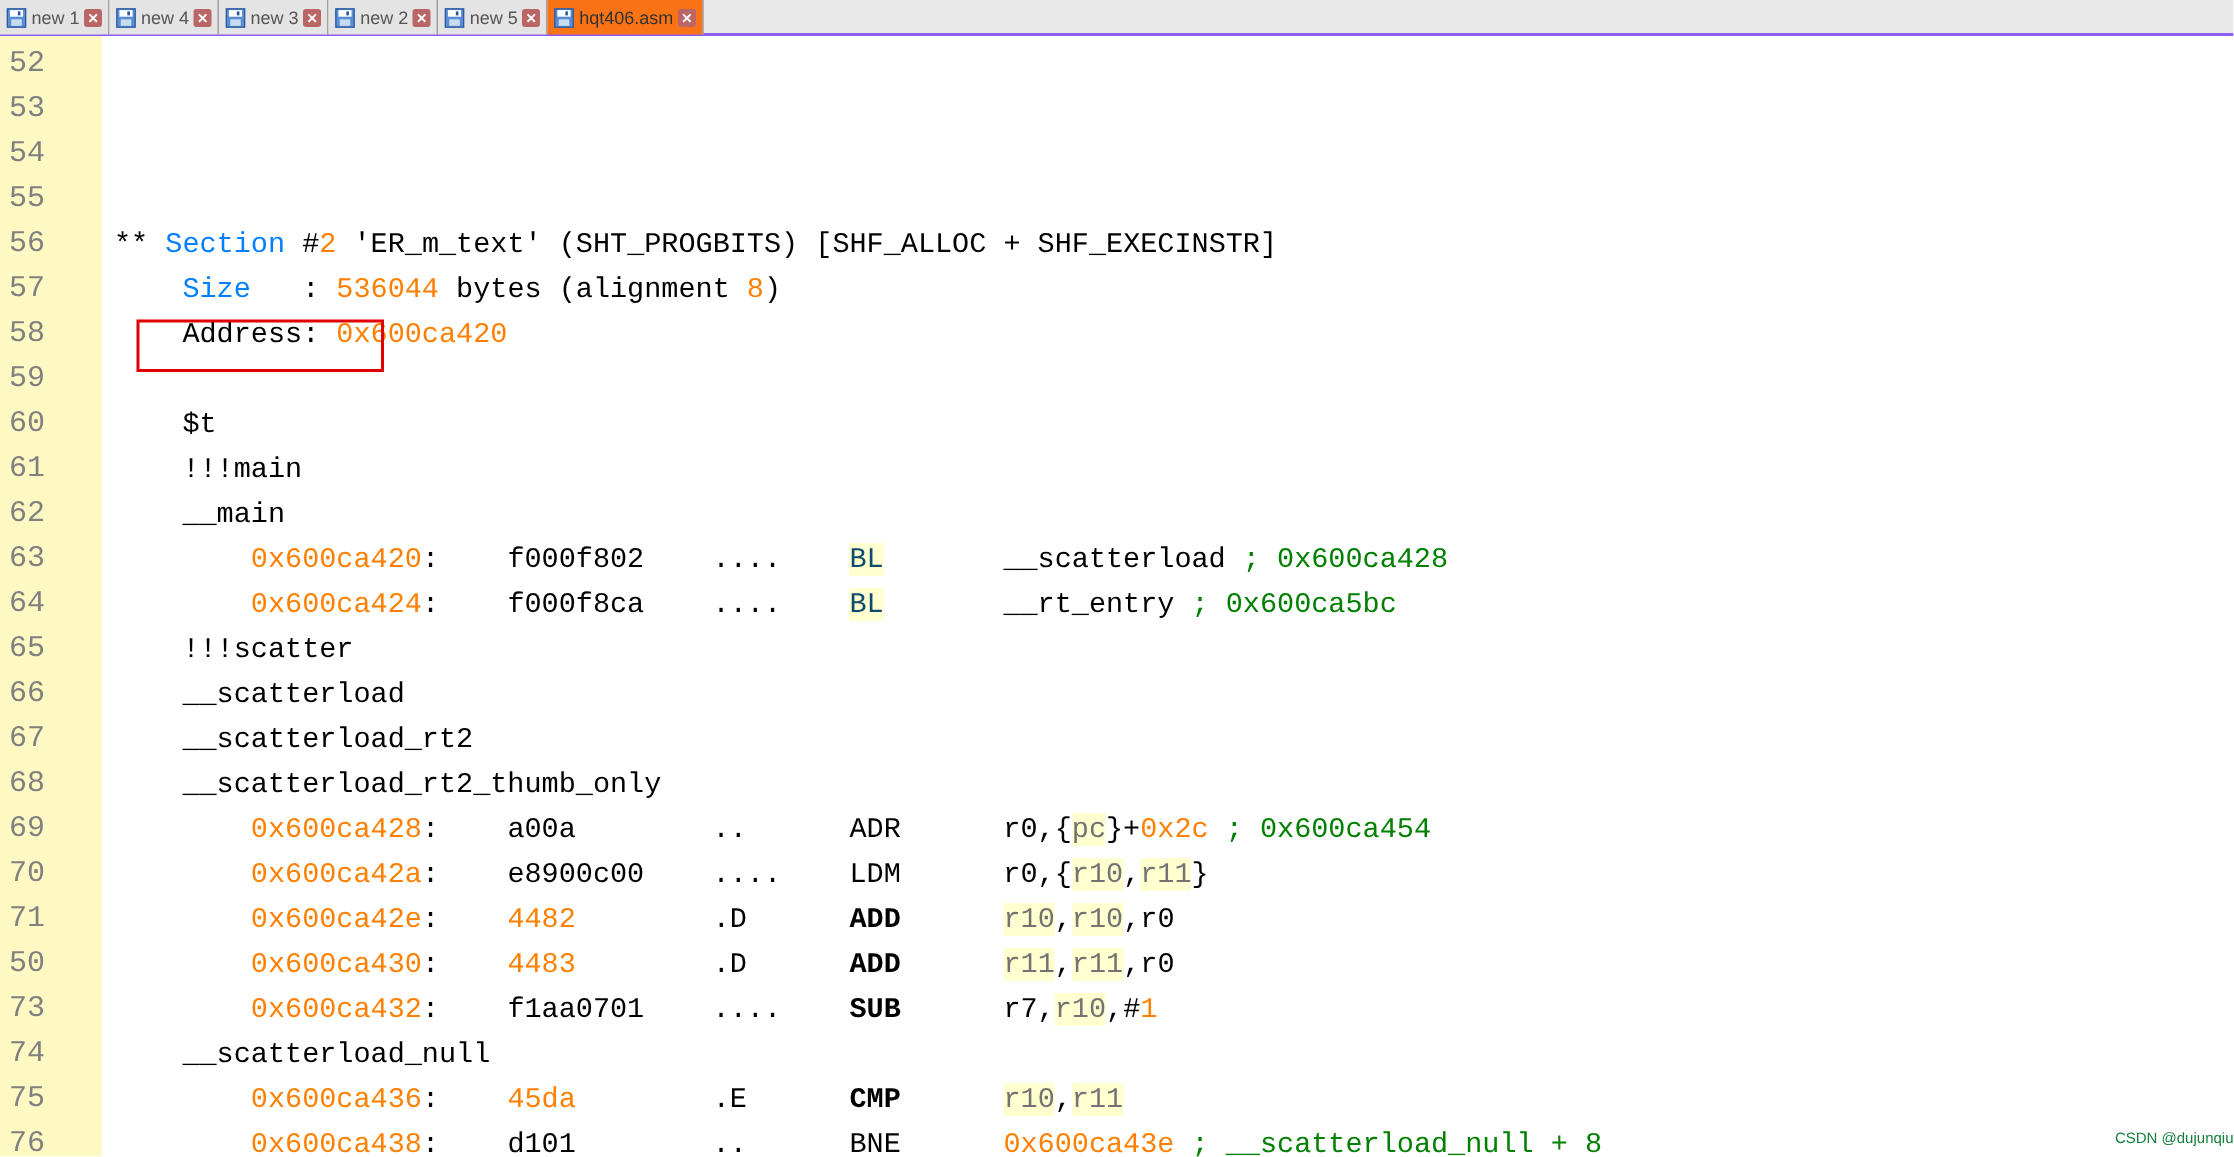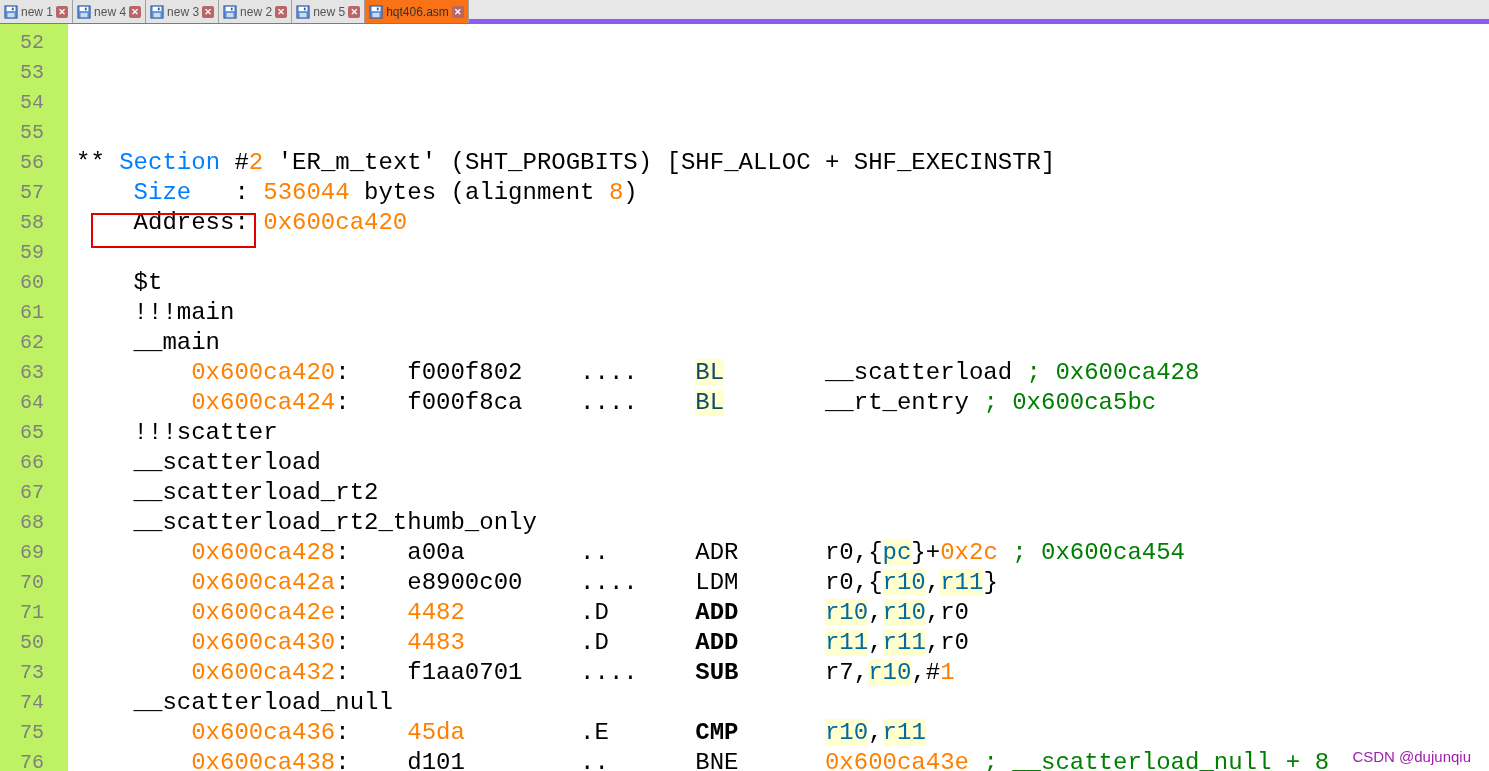--- a/index.html
+++ b/index.html
@@ -1,37 +1,37 @@
 <!DOCTYPE html>
 <html><head>
 <meta charset="utf-8">
 <style>
   *{box-sizing:border-box;margin:0;padding:0}
   body{font-family:Consolas,"Courier New",monospace;font-size:20px;background:#fff;width:1489px;height:771px;overflow:hidden;position:relative}
-  .tabbar{display:flex;background:#e8e8e8;height:24px;border-bottom:5px solid #8b5cf6;font-family:"SimSun",sans-serif;font-size:12px}
+  .tabbar{display:flex;background:#e8e8e8;height:24px;border-bottom:2px solid #8b5cf6;font-family:"SimSun",sans-serif;font-size:12px}
   .tab{display:flex;align-items:center;padding:0 4px;border-right:1px solid #a0a0a0;background:#e4e4e4;cursor:pointer;gap:3px;height:23px}
   .tab.active{background:#f97316}
   .tab .disk{width:14px;height:14px;display:inline-flex;align-items:center;justify-content:center}
   .tab .x{width:12px;height:12px;background:#b66;color:#fff;font-size:9px;display:inline-flex;align-items:center;justify-content:center;border-radius:2px;font-weight:bold}
   .tab .lbl{color:#555}
   .tab.active .lbl{color:#333}
   .editor{display:flex;height:747px}
-  .gutter{background:#bef264;color:#808080;text-align:center;padding:4px 10px 4px 6px;user-select:none;line-height:30px;font-size:20px;min-width:68px}
-  .code{padding:4px 0 4px 8px;line-height:30px;white-space:pre;font-size:24px;position:relative;flex:1}
+  .gutter{background:#fef9c3;color:#808080;text-align:left;padding:4px 10px 4px 6px;user-select:none;line-height:30px;font-size:20px;min-width:68px}
+  .code{padding:4px 0 4px 8px;line-height:30px;white-space:pre;font-size:19px;position:relative;flex:1}
   .line{height:30px}
   .c-blue{color:#0080ff}
   .c-orange{color:#ff8000}
   .c-navy{color:#000000;font-weight:bold}
   .c-navy2{color:#0c4a6e}
   .c-green{color:#008000}
   .c-black{color:#000}
-  .c-purple{color:#0369a1}
+  .c-purple{color:#737373}
   .hl{background:#ffffd0}
   .redbox{position:absolute;border:2px solid #e00000;pointer-events:none}
-  .watermark{position:absolute;right:18px;bottom:6px;color:#a21caf;font-family:Arial,sans-serif;font-size:15px}
+  .watermark{position:absolute;right:0;bottom:6px;color:#15803d;font-family:Arial,sans-serif;font-size:10px}
 </style>
 </head>
 <body>
 
 <div class="tabbar" id="tabbar">
     <div class="tab">
       <span class="disk">
         <svg viewBox="0 0 16 16" width="14" height="14">
           <rect x="1" y="1" width="14" height="14" fill="#5b8dd6" stroke="#2a5a9e"></rect>
           <rect x="3" y="2" width="10" height="5" fill="#fff"></rect>

